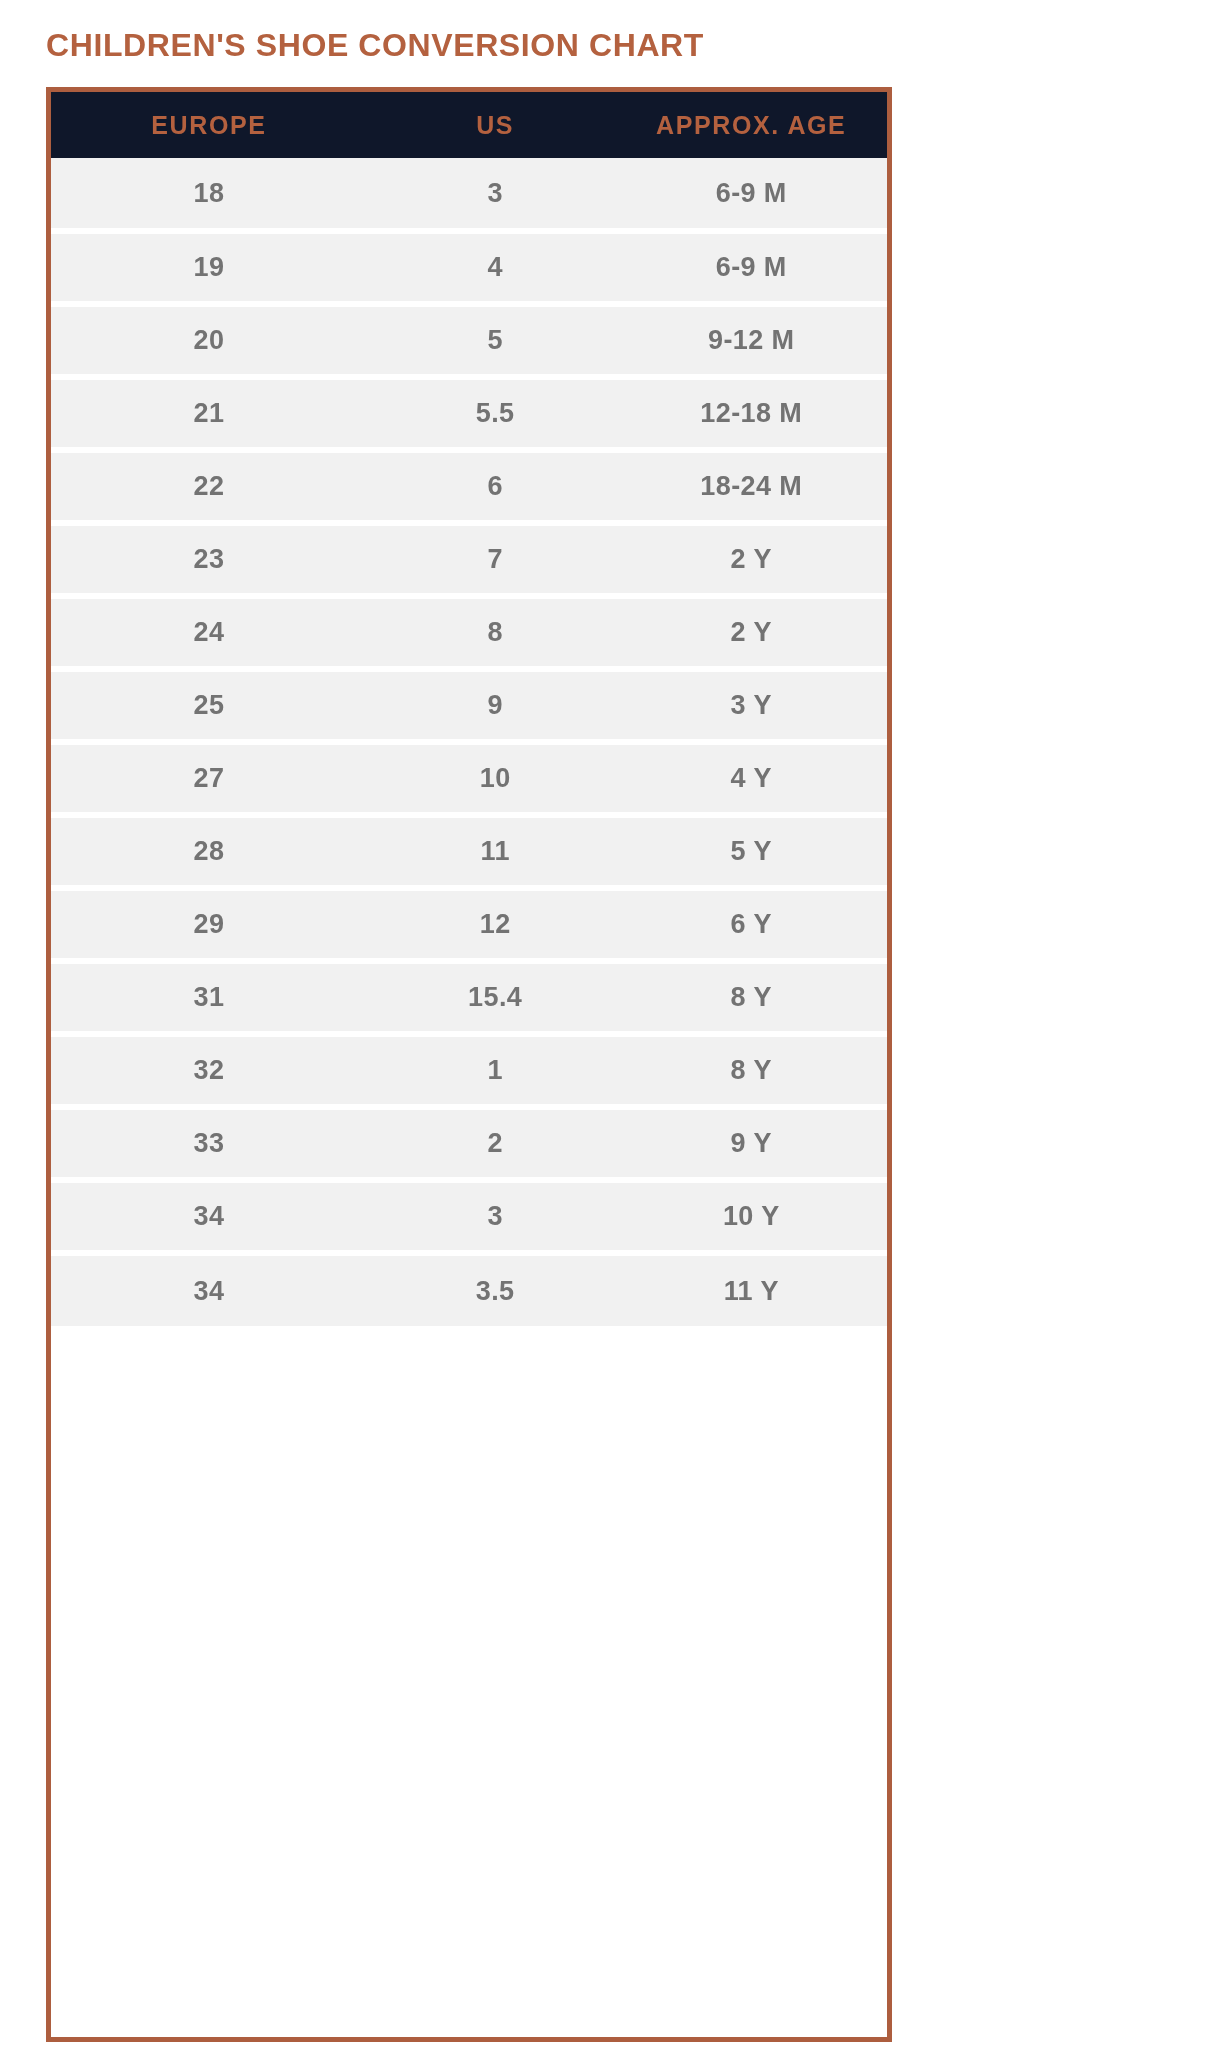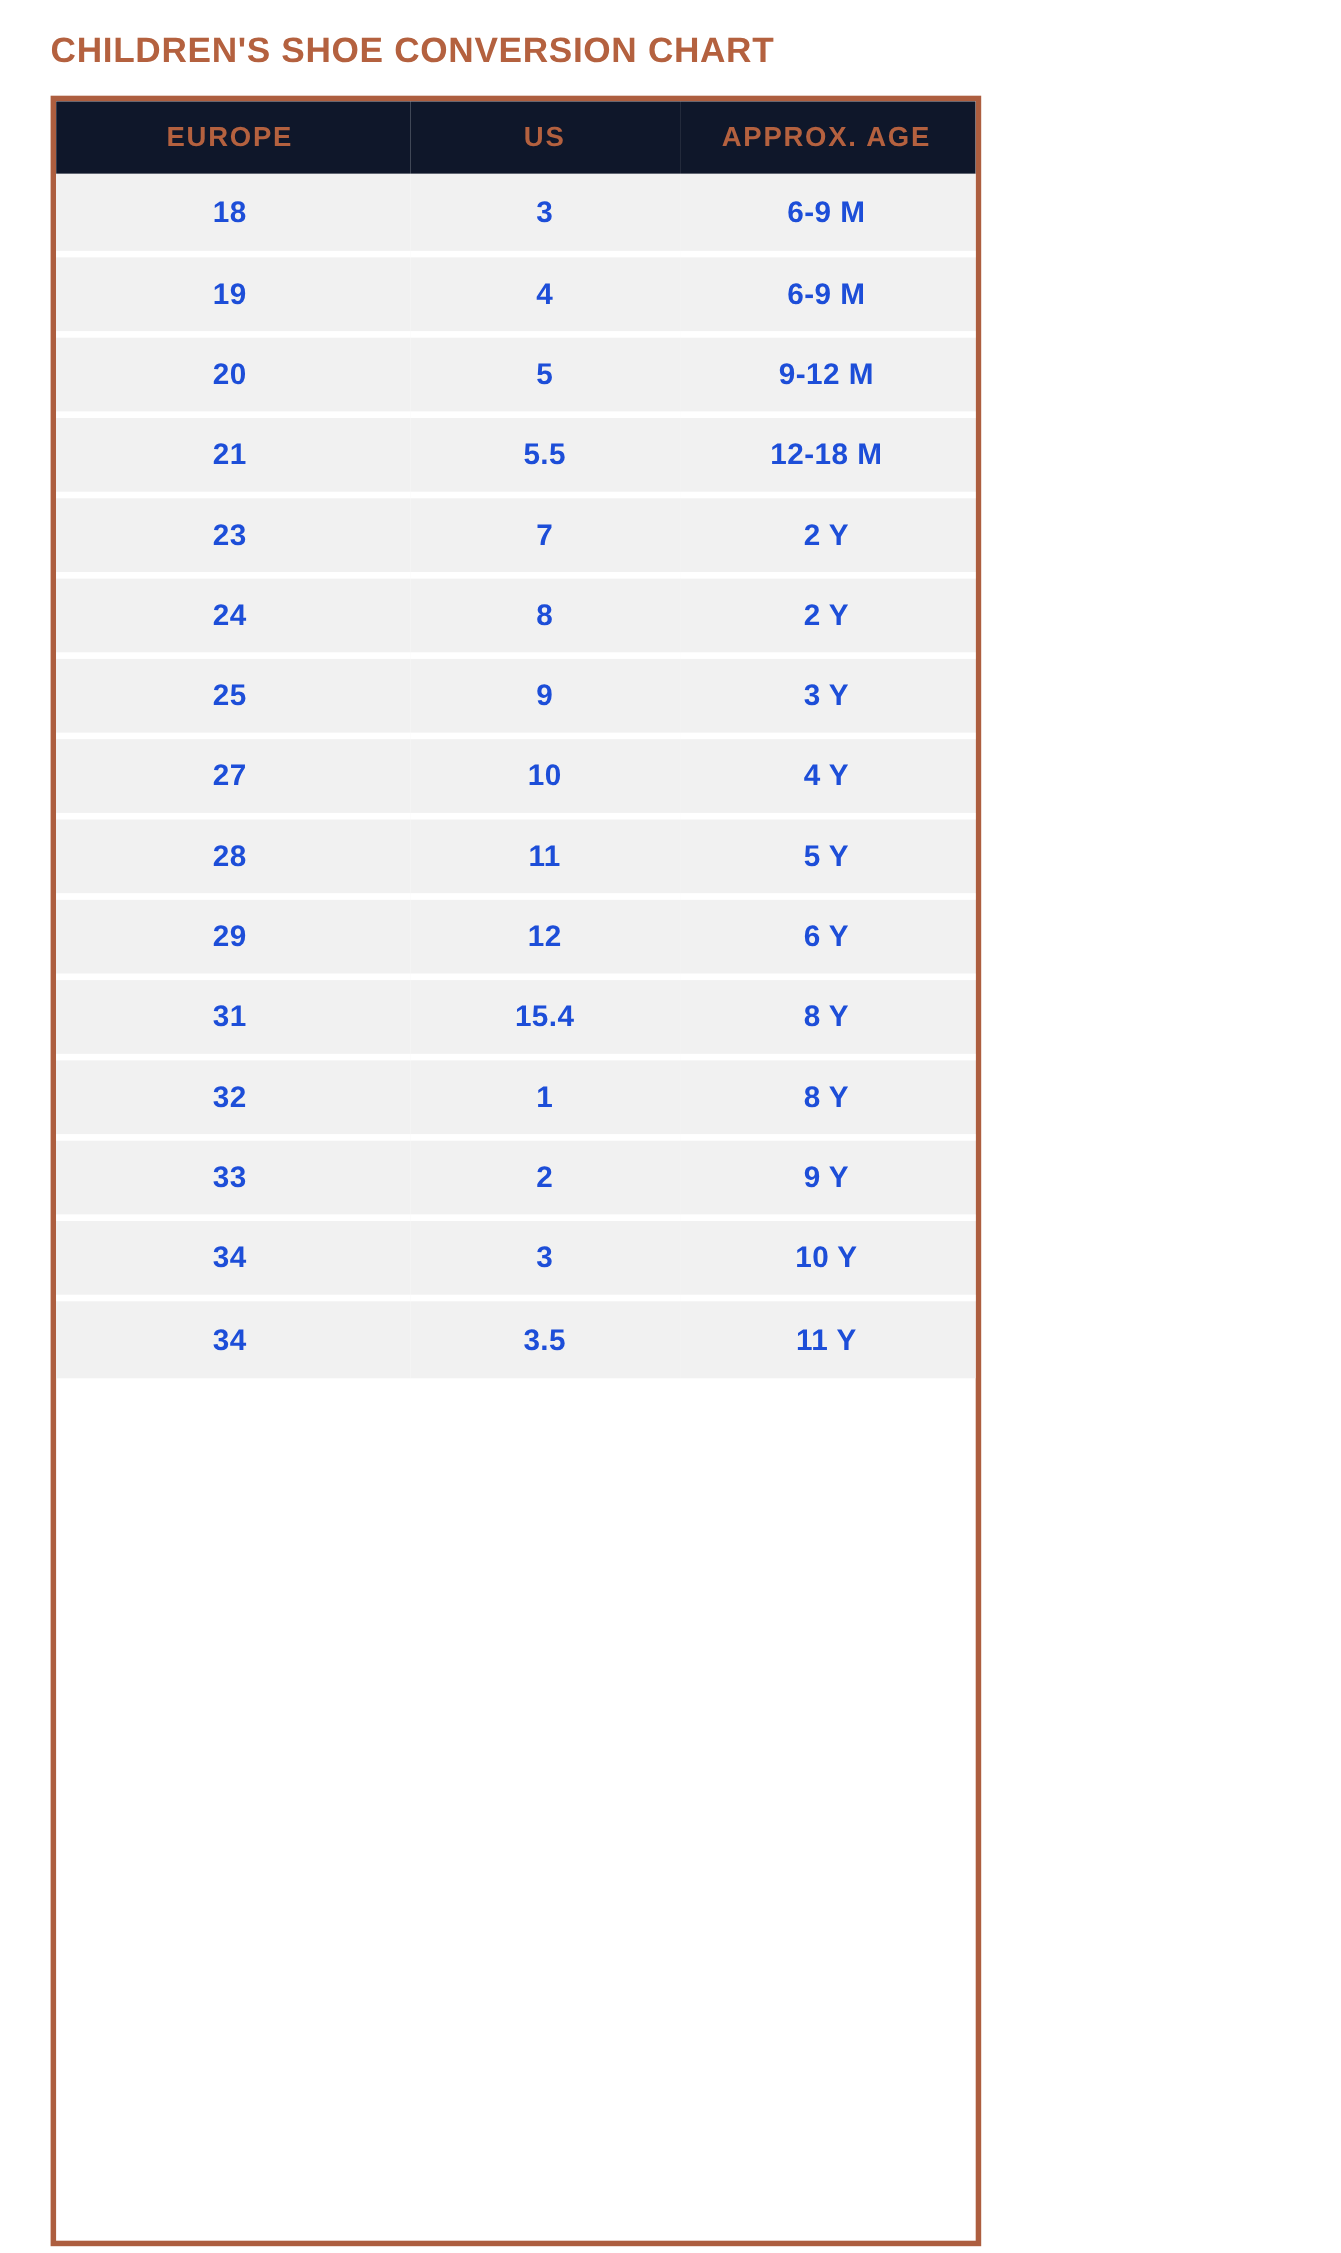--- a/index.html
+++ b/index.html
@@ -81,21 +81,21 @@
   }
 
   tbody tr.data-row:last-child {
     border-bottom: none;
   }
 
   tbody td {
     height: 73px;
     font-size: 27px;
     font-weight: bold;
-    color: #1d4ed8;
+    color: #737373;
     text-align: center;
     vertical-align: middle;
     letter-spacing: 0.4px;
     font-family: "Liberation Sans", sans-serif;
     white-space: nowrap;
   }
 
   
   th.head-eu  { padding-right: 6px; }
   th.head-us  { padding-right: 2px; }
@@ -141,20 +141,25 @@
           <td class="cell-eu">20</td>
           <td class="cell-us">5</td>
           <td class="cell-age">9-12 M</td>
         </tr>
         <tr class="data-row">
           <td class="cell-eu">21</td>
           <td class="cell-us">5.5</td>
           <td class="cell-age">12-18 M</td>
         </tr>
         <tr class="data-row">
+          <td class="cell-eu">22</td>
+          <td class="cell-us">6</td>
+          <td class="cell-age">18-24 M</td>
+        </tr>
+        <tr class="data-row">
           <td class="cell-eu">23</td>
           <td class="cell-us">7</td>
           <td class="cell-age">2 Y</td>
         </tr>
         <tr class="data-row">
           <td class="cell-eu">24</td>
           <td class="cell-us">8</td>
           <td class="cell-age">2 Y</td>
         </tr>
         <tr class="data-row">

